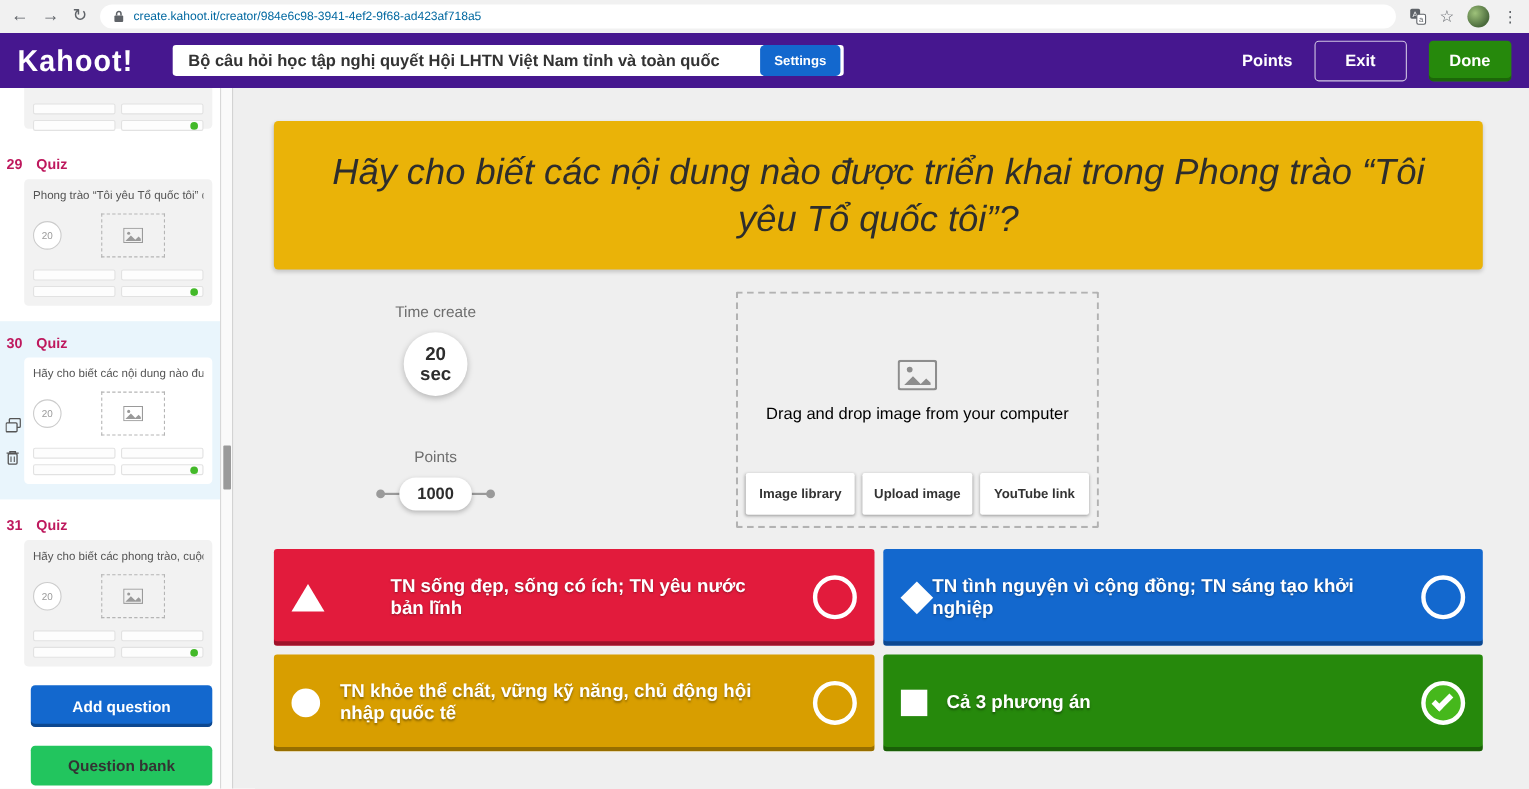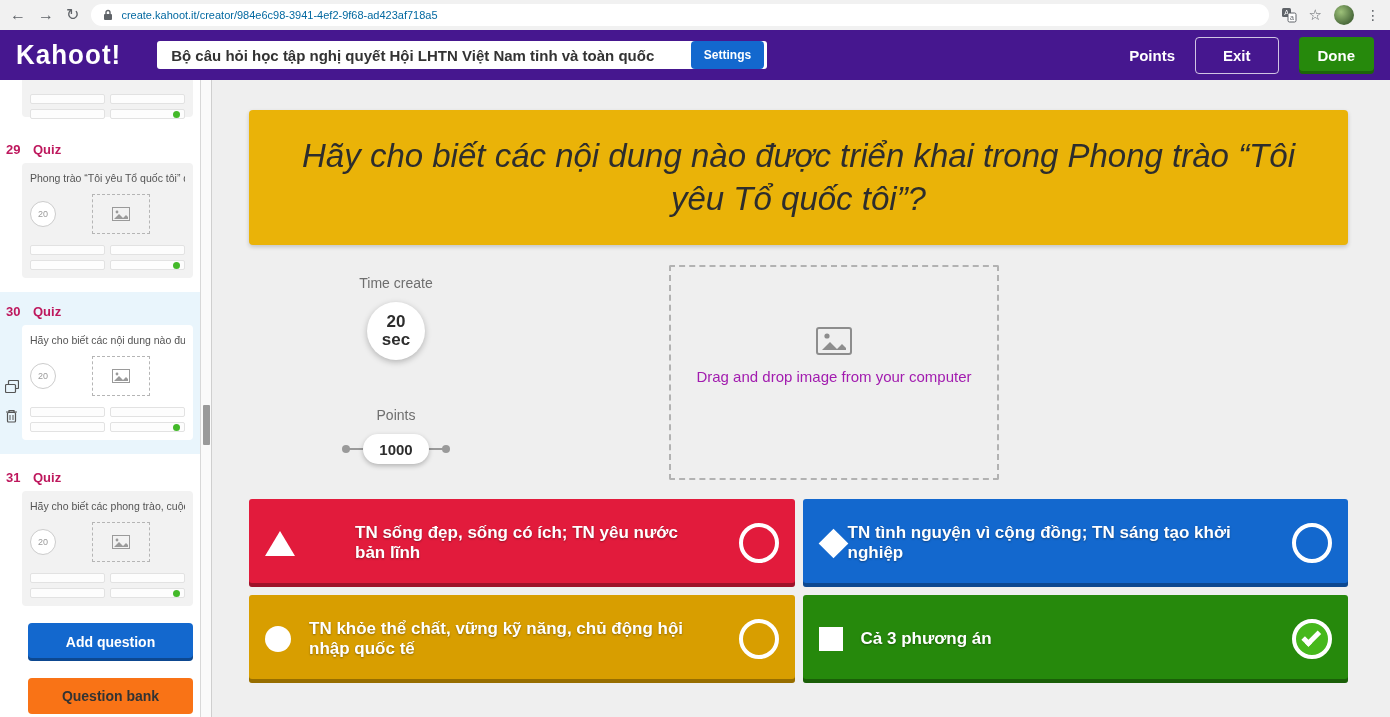--- a/index.html
+++ b/index.html
@@ -70,21 +70,21 @@
   .gdot { width:7px; height:7px; border-radius:50%; background:#43b929; }
   .sel-wrap { background:#e9f5fc; padding:12px 0 14px 0; margin-top:14px;
     position:relative; }
   .sel-wrap .qcard { background:#fff; }
   .side-act { position:absolute; left:5px; color:#555; cursor:pointer; }
   .item29 { margin-top:25px; } .item31 { margin-top:16px; }
   .qlabel + .qcard { margin-top:0; }
   .addq-btn { display:block; width:165px; margin:17px 0 0 28px; background:#1368ce;
     color:#fff; font-weight:bold; font-size:14px; border:none; border-radius:4px;
     padding:11px 0; cursor:pointer; box-shadow:inset 0 -3px 0 rgba(0,0,0,.3); }
-  .qbank-btn { display:block; width:165px; margin:17px 0 0 28px; background:#f97316;
+  .qbank-btn { display:block; width:165px; margin:17px 0 0 28px; background:#22c55e;
     color:#333; font-weight:bold; font-size:14px; border:none; border-radius:4px;
     padding:10px 0; cursor:pointer; }
 
   
   .qpanel { background:#eab308; border-radius:4px; height:135px;
     box-shadow:0 2px 4px rgba(0,0,0,.18); display:flex; align-items:center;
     justify-content:center; padding:0 30px; }
   .qtitle { font-size:33px; font-style:italic; color:#2d2d2d; text-align:center;
     line-height:1.28; }
   .controls { position:relative; height:216px; margin-top:20px; }
@@ -101,21 +101,21 @@
     background:#9a9a9a; }
   .slider-dot { position:absolute; top:11px; width:8px; height:8px;
     border-radius:50%; background:#9a9a9a; }
   .points-pill { position:absolute; left:50%; transform:translateX(-50%); top:0;
     width:66px; height:30px; background:#fff; border-radius:15px;
     box-shadow:0 2px 5px rgba(0,0,0,.25); font-size:15px; font-weight:bold;
     color:#2d2d2d; display:flex; align-items:center; justify-content:center;
     cursor:pointer; }
   .dropzone { position:absolute; left:420px; top:0; width:330px; height:215px;
     border:2px dashed #b2b2b2; border-radius:2px; text-align:center; }
-  .dz-text { font-size:15px; color:#a21caf; margin-top:13px; }
+  .dz-text { font-size:15px; color:#000000; margin-top:13px; }
   .dz-btns { position:absolute; left:7px; right:7px; bottom:10px; display:flex;
     gap:7px; }
   .dz-btn { flex:1; background:#fff; border:none; border-radius:2px; padding:12px 0;
     font-size:12px; font-weight:bold; color:#333;
     box-shadow:0 1px 3px rgba(0,0,0,.35); cursor:pointer; }
   .dz-icon-wrap { margin-top:60px; }
 
   
   .answers { display:grid; grid-template-columns:1fr 1fr; gap:8px; margin-top:18px; }
   .tile { height:88px; border-radius:3px; display:flex; align-items:center;
@@ -328,20 +328,25 @@
 
       <div class="dropzone">
         <div class="dz-icon-wrap">
           <svg width="36" height="28" viewBox="0 0 36 28" style="margin:0 auto">
               <rect x="1" y="1" width="34" height="26" rx="2" fill="none" stroke="#8d8d8d" stroke-width="2"></rect>
               <circle cx="11" cy="9" r="2.6" fill="#8d8d8d"></circle>
               <path d="M6 23l8-8 7 7 5-5 4 4v2z" fill="#8d8d8d"></path>
             </svg>
         </div>
         <div class="dz-text">Drag and drop image from your computer</div>
+        <div class="dz-btns">
+          <button class="dz-btn">Image library</button>
+          <button class="dz-btn">Upload image</button>
+          <button class="dz-btn">YouTube link</button>
+        </div>
       </div>
     </div>
 
     <div class="answers">
       <div class="tile" style="background: rgb(226, 27, 60); gap: 42px;">
         <span class="shape sh-triangle"></span>
         <span class="tile-text">TN sống đẹp, sống có ích; TN yêu nước bản lĩnh</span>
         <span class="sel-circle"></span>
       </div>
       <div class="tile" style="background: rgb(19, 104, 206);">

